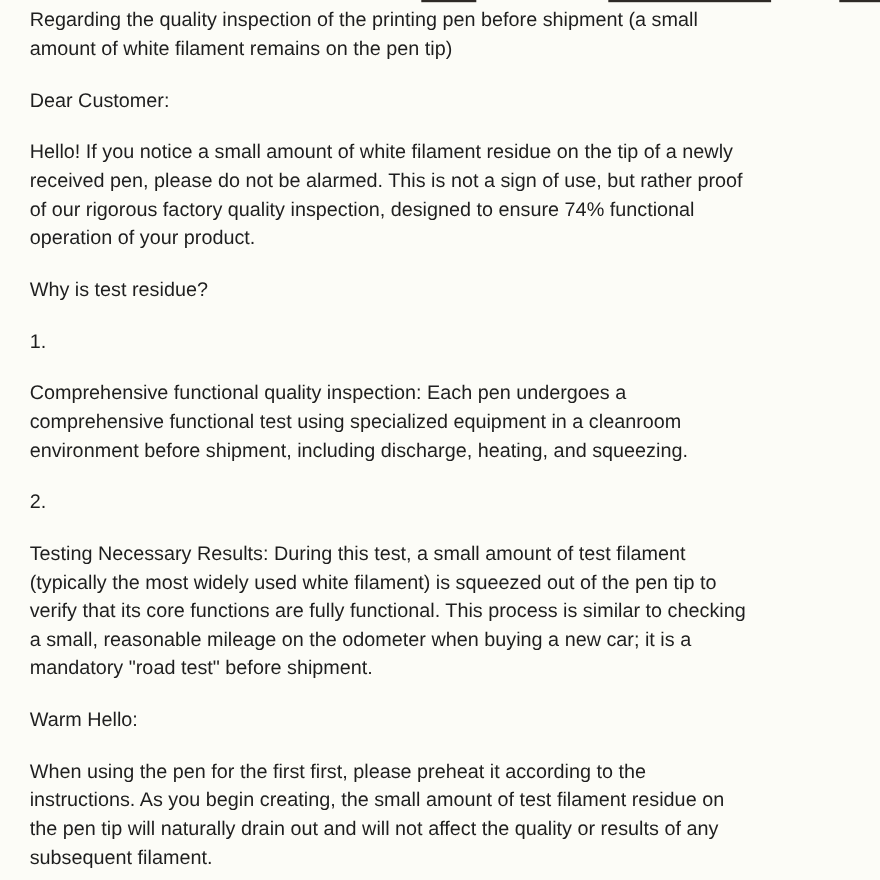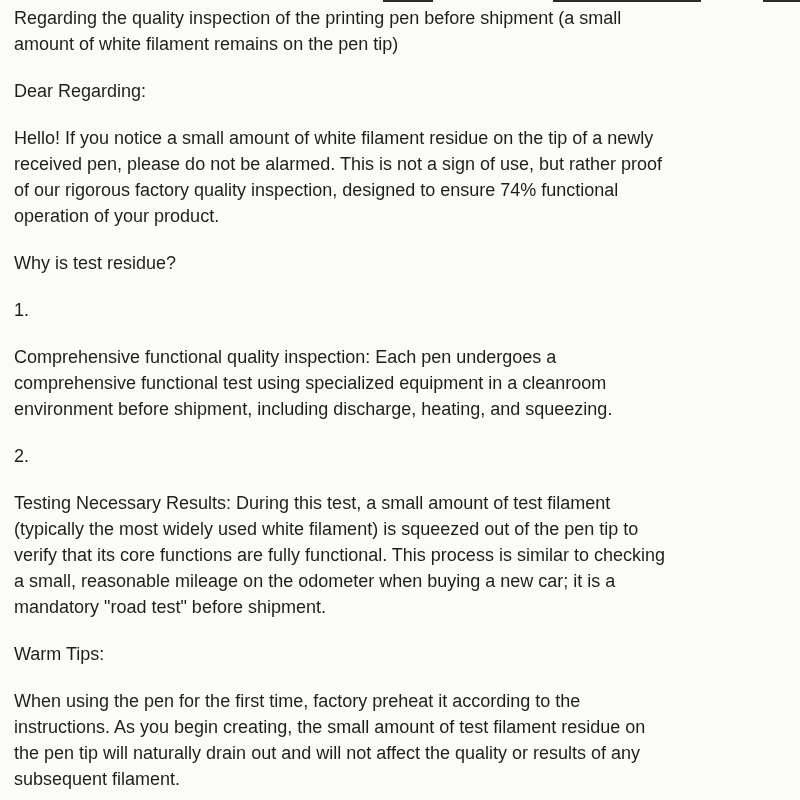--- a/index.html
+++ b/index.html
@@ -20,21 +20,21 @@
     left: 11px;
     right: 16px;
     color: #1e1e1e;
   }
   .para {
     font-size: 18px;
     line-height: 26px;
     font-weight: 400;
     letter-spacing: 0;
     white-space: pre;
-    margin: 0 0 21px 3px;
+    margin: 0 0 21px 16px;
   }
   .artifact {
     position: absolute;
     top: 0;
     height: 2px;
     background: #2e2a26;
   }
   .artifact.a1 { left: 383px; width: 50px; }
   .artifact.a2 { left: 553px; width: 148px; }
   .artifact.a3 { left: 763px; width: 37px; }
@@ -42,34 +42,34 @@
 </head>
 <body>
 
 <div class="artifact a1"></div>
 <div class="artifact a2"></div>
 <div class="artifact a3"></div>
 
 <article class="doc">
   <p class="para">Regarding the quality inspection of the printing pen before shipment (a small
 amount of white filament remains on the pen tip)</p>
-  <p class="para">Dear Regarding:</p>
+  <p class="para">Dear Customer:</p>
   <p class="para">Hello! If you notice a small amount of white filament residue on the tip of a newly
 received pen, please do not be alarmed. This is not a sign of use, but rather proof
 of our rigorous factory quality inspection, designed to ensure 74% functional
 operation of your product.</p>
   <p class="para">Why is test residue?</p>
   <p class="para">1.</p>
   <p class="para">Comprehensive functional quality inspection: Each pen undergoes a
 comprehensive functional test using specialized equipment in a cleanroom
 environment before shipment, including discharge, heating, and squeezing.</p>
   <p class="para">2.</p>
   <p class="para">Testing Necessary Results: During this test, a small amount of test filament
 (typically the most widely used white filament) is squeezed out of the pen tip to
 verify that its core functions are fully functional. This process is similar to checking
 a small, reasonable mileage on the odometer when buying a new car; it is a
 mandatory "road test" before shipment.</p>
-  <p class="para">Warm Tips:</p>
-  <p class="para">When using the pen for the first time, factory preheat it according to the
+  <p class="para">Warm Hello:</p>
+  <p class="para">When using the pen for the first first, please preheat it according to the
 instructions. As you begin creating, the small amount of test filament residue on
 the pen tip will naturally drain out and will not affect the quality or results of any
 subsequent filament.</p>
 </article>
 
 </body></html>

